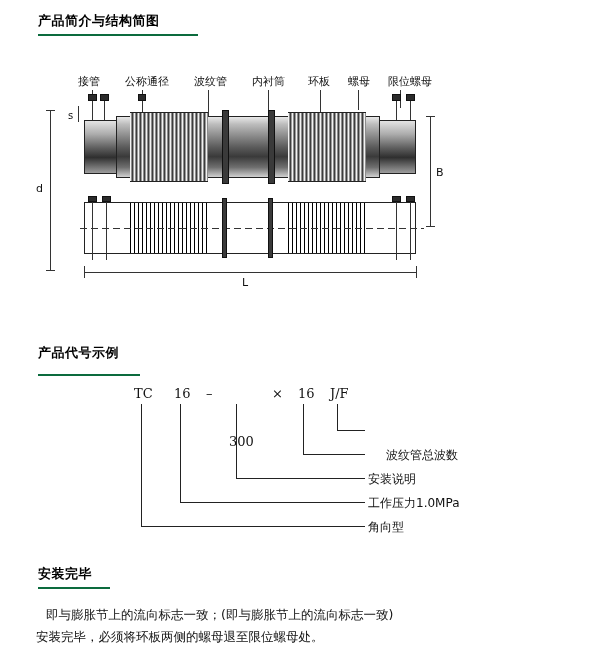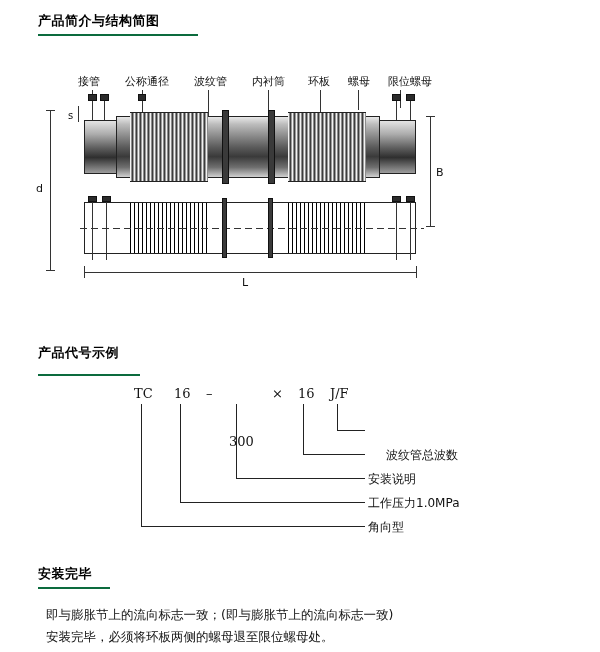--- a/index.html
+++ b/index.html
@@ -271,13 +271,13 @@
   <div class="code-desc" style="left:308px; top:69px;margin-left:18px;">波纹管总波数</div>
   <div class="code-desc" style="left:308px; top:93px;">安装说明</div>
   <div class="code-desc" style="left:308px; top:117px;">工作压力1.0MPa</div>
   <div class="code-desc" style="left:308px; top:141px;">角向型</div>
 </div>
 
 <div class="section-title" style="left:38px; top:565px;">安装完毕</div>
 <div class="title-underline" style="left:38px; top:587px; width:72px;"></div>
 
 <div class="note-line" style="left:46px; top:607px;">即与膨胀节上的流向标志一致；(即与膨胀节上的流向标志一致)</div>
-<div class="note-line" style="left:46px; top:629px;">安装完毕，必须将环板两侧的螺母退至限位螺母处。</div>
+<div class="note-line" style="left:36px; top:629px;">安装完毕，必须将环板两侧的螺母退至限位螺母处。</div>
 
 </body></html>

